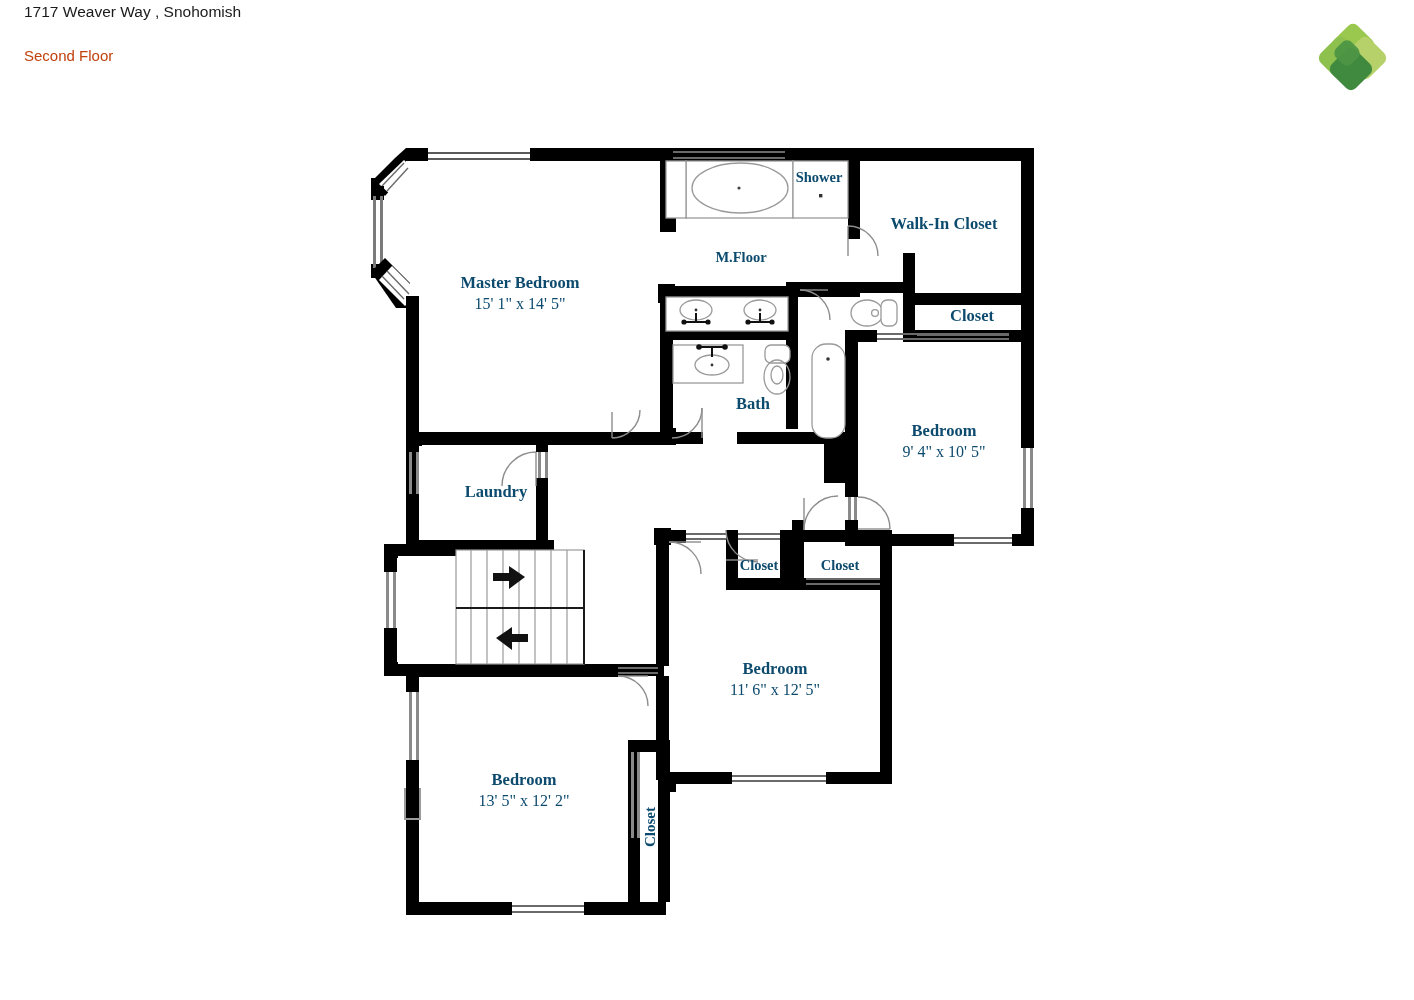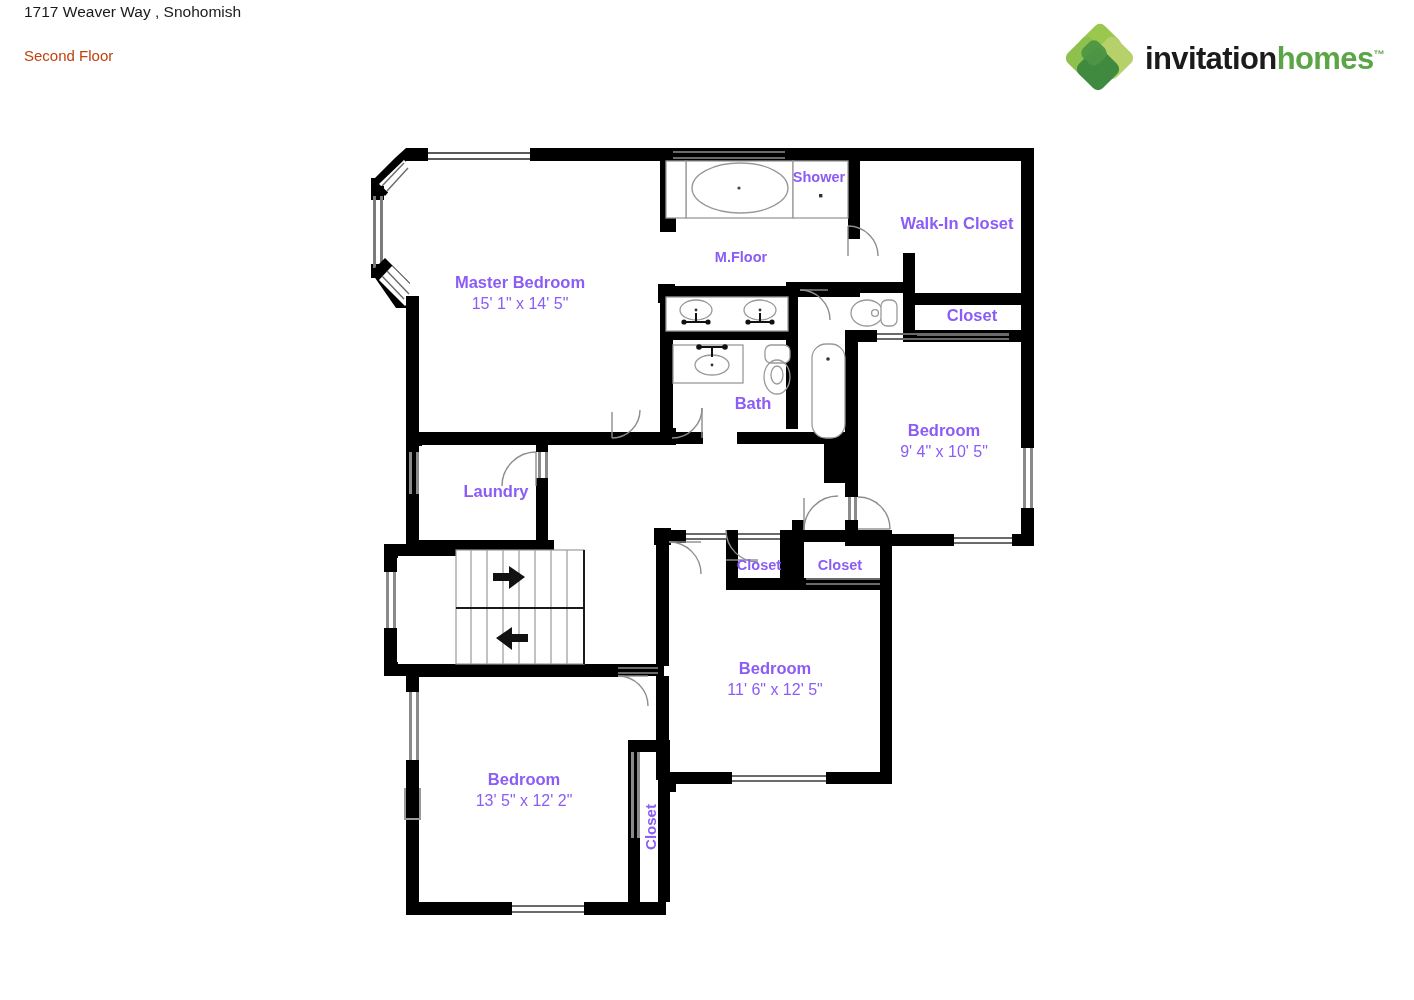--- a/index.html
+++ b/index.html
@@ -40,22 +40,22 @@
   #logo-wordmark .w2{color:#5aa545;}
   #logo-wordmark .tm{font-size:11px;vertical-align:super;color:#5aa545;}
 
   
   #plan-wrap{position:absolute;left:0;top:0;width:1414px;height:1000px;}
   #plan-svg{position:absolute;left:0;top:0;}
 
   
   .room-label{
     position:absolute;text-align:center;
-    font-family:Liberation Sans, sans-serif;
-    color:#8b5cf6;white-space:nowrap;
+    font-family:Liberation Serif, serif;
+    color:#0c4a6e;white-space:nowrap;
     transform:translate(-50%,-50%);
   }
   .room-label .rname{font-weight:bold;font-size:16.5px;line-height:21px;display:block;}
   .room-label .rdim{font-weight:normal;font-size:16px;line-height:21px;display:block;}
   .room-label.small .rname{font-size:14.5px;}
   .room-label.vertical{writing-mode:vertical-rl;transform:translate(-50%,-50%) rotate(180deg);}
   .room-label.vertical .rname{font-size:15px;}
 
   
   #disclaimer{
@@ -71,23 +71,20 @@
 <div id="header-title">1717 Weaver Way , Snohomish</div>
 <div id="header-subtitle">Second Floor</div>
 
 <div id="logo">
   <div id="logo-mark">
     <div class="dia" style="left:14px;top:0px;background:#9ac84f;"></div>
     <div class="dia" style="left:26px;top:13px;background:#b7d16a;"></div>
     <div class="dia" style="left:1px;top:13px;background:#8dc04c;"></div>
     <div class="dia" style="left:12px;top:24px;background:#3f8a3f;"></div>
     <div class="dia" style="left:14px;top:14px;width:22px;height:22px;background:#4e9645;opacity:.95;"></div>
-  </div>
-  <div id="logo-wordmark">
-    <span class="w1">invitation</span><span class="w2">homes</span><span class="tm">™</span>
   </div>
 </div>
 
 <div id="plan-wrap">
 <svg id="plan-svg" width="1414" height="1000" viewBox="0 0 1414 1000">
 
   <g fill="#000">
 
     <rect x="406" y="148" width="22" height="13"></rect>
     <rect x="530" y="148" width="82" height="13"></rect>
@@ -380,21 +377,21 @@
 </div>
 
 <div class="room-label small" style="left:741px;top:257px;">
   <span class="rname">M.Floor</span>
 </div>
 
 <div class="room-label small" style="left:819px;top:177px;">
   <span class="rname">Shower</span>
 </div>
 
-<div class="room-label" style="left:944px;top:223px;margin-left:13px;">
+<div class="room-label" style="left:944px;top:223px;">
   <span class="rname">Walk-In Closet</span>
 </div>
 
 <div class="room-label" style="left:972px;top:315px;">
   <span class="rname">Closet</span>
 </div>
 
 <div class="room-label" style="left:753px;top:403px;">
   <span class="rname">Bath</span>
 </div>

